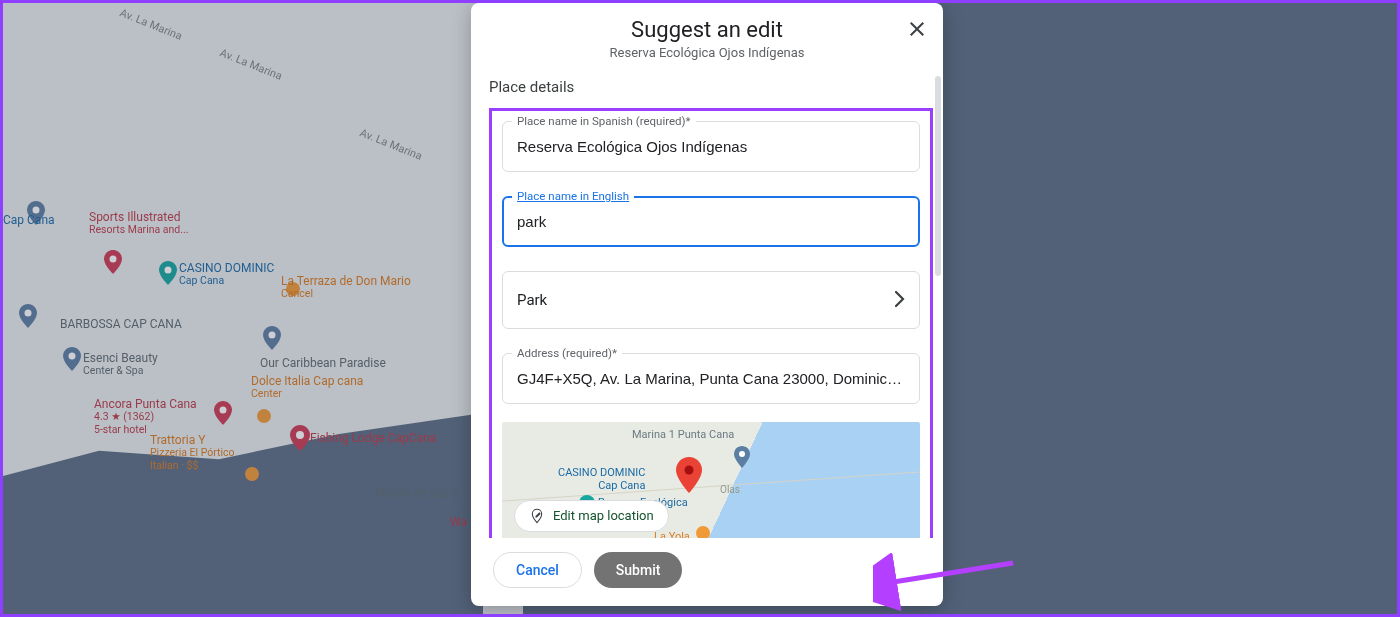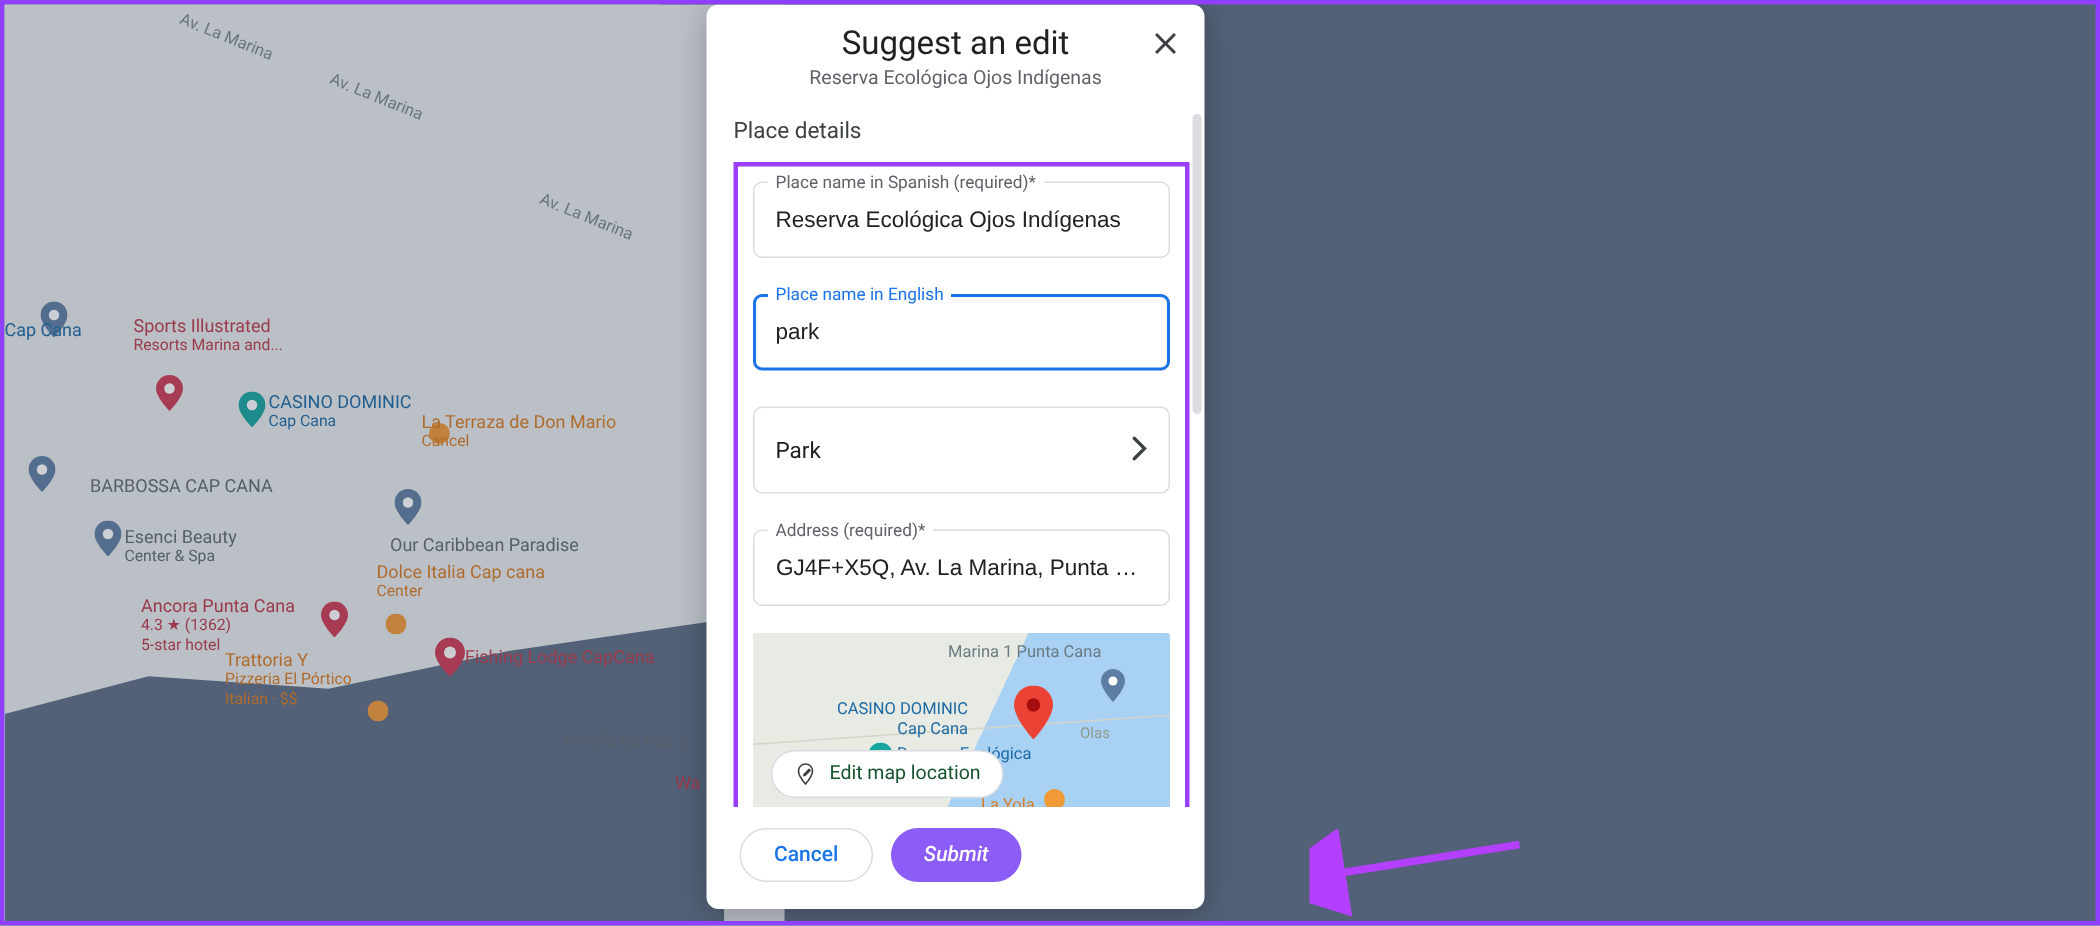--- a/index.html
+++ b/index.html
@@ -63,21 +63,21 @@
   .poi-detail {
     font-size: 10.5px;
     line-height: 1.2;
   }
   
   
   .dialog {
     position: absolute;
     left: 468px;
     top: 0;
-    width: 332px;
+    width: 472px;
     height: 603px;
     background: #fff;
     border-radius: 8px;
     box-shadow: 0 4px 20px rgba(0,0,0,0.25);
     display: flex;
     flex-direction: column;
   }
   .dialog-header {
     padding: 14px 20px 8px 20px;
     text-align: center;
@@ -152,21 +152,21 @@
   }
   .field-float-label {
     position: absolute;
     left: 10px;
     top: -7px;
     font-size: 11.5px;
     color: #5f6368;
     background: #fff;
     padding: 0 5px;
   }
-  .field-float-label.blue { color: #1a73e8; }
+  .field-float-label.blue { color: #1a73e8; text-decoration: underline; }
   
   .category-row {
     border: 1px solid #dadce0;
     border-radius: 6px;
     padding: 16px 14px;
     font-size: 15px;
     color: #202124;
     display: flex;
     align-items: center;
     justify-content: space-between;
@@ -236,24 +236,23 @@
     font-weight: 500;
     cursor: pointer;
     font-family: "Google Sans", Roboto, Arial, sans-serif;
   }
   .btn-cancel {
     background: #fff;
     border: 1px solid #dadce0;
     color: #1a73e8;
   }
   .btn-submit {
-    background: #8b5cf6;
+    background: #737373;
     border: none;
     color: #fff;
-    font-style: italic;
   }
   
   
   .arrow-annotation {
     position: absolute;
     left: 870px;
     top: 550px;
     pointer-events: none;
   }
 </style>

